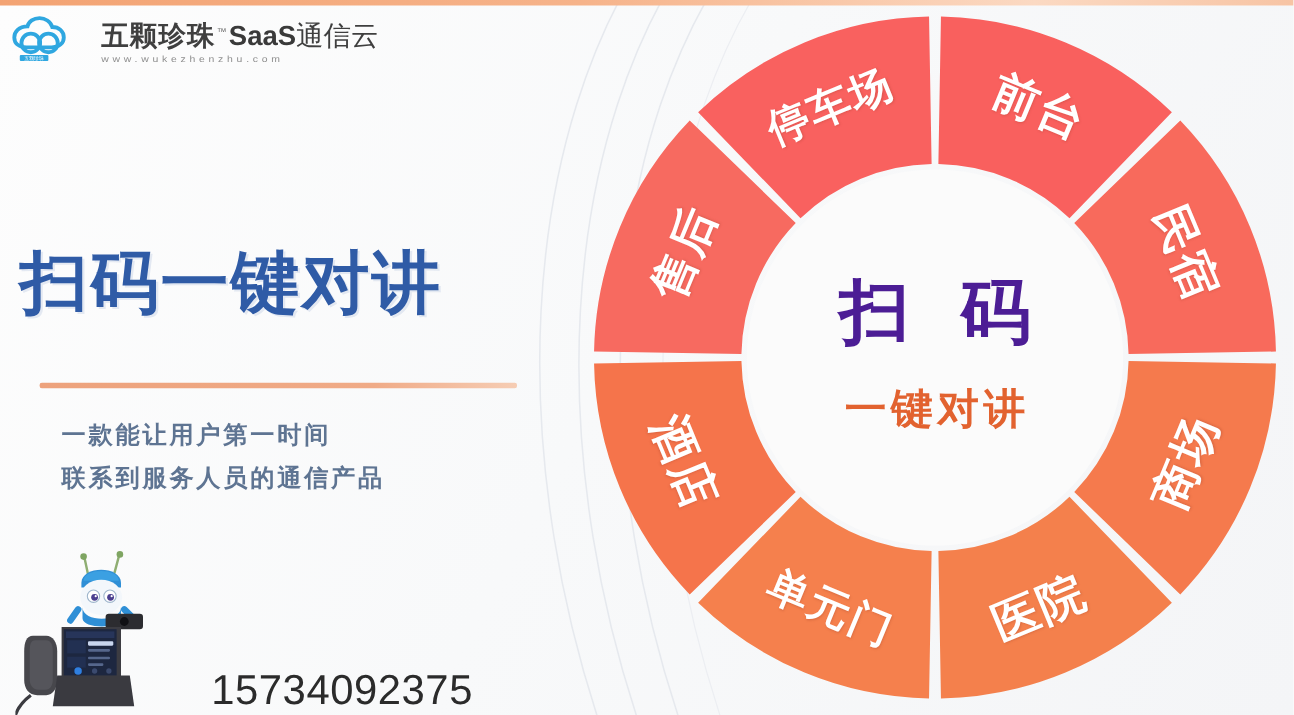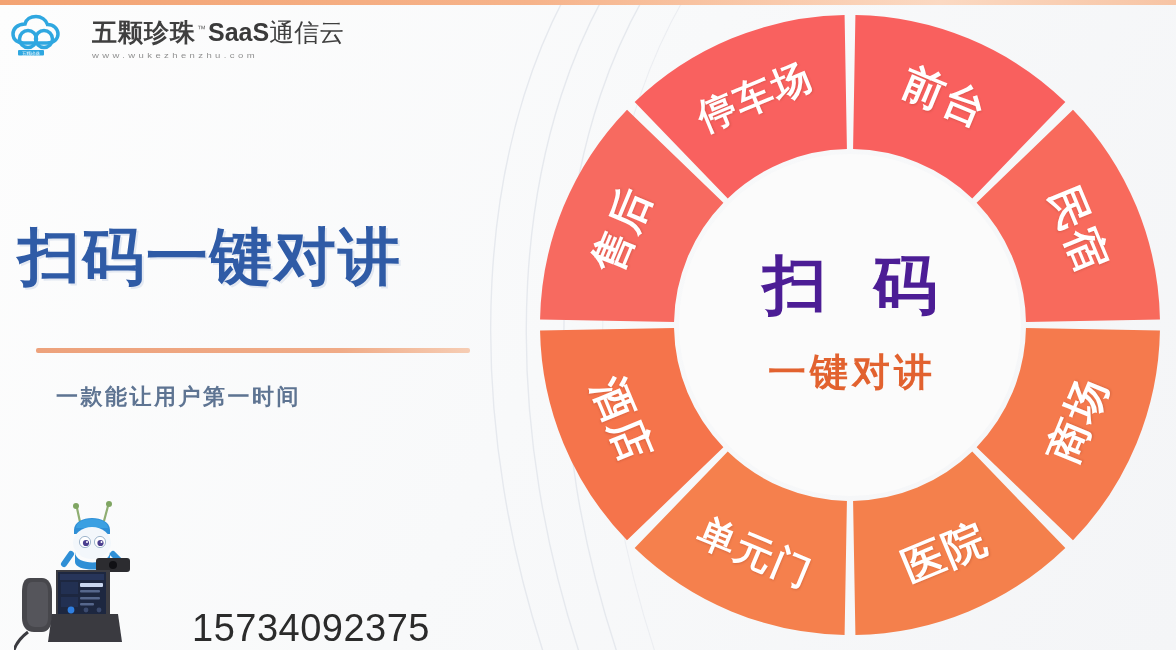--- a/index.html
+++ b/index.html
@@ -246,20 +246,21 @@
       <span class="logo-cn2">通信云</span>
     </div>
     <div id="logo-url">www.wukezhenzhu.com</div>
   </div>
 </div>
 
 <div id="headline">扫码一键对讲</div>
 <div id="divider"></div>
 <div id="subtitle">
   <div class="sub-line">一款能让用户第一时间</div>
+  <div class="sub-line">联系到服务人员的通信产品</div>
 </div>
 
 <svg id="device-group" viewBox="0 0 200 158">
 
   <g>
     <path d="M63 16 L66 30 M94 14 L90 29" stroke="#8fae72" stroke-width="2.2" fill="none"></path>
     <circle cx="62" cy="14" r="3" fill="#7fa562"></circle>
     <circle cx="95" cy="12" r="3" fill="#7fa562"></circle>
     <path d="M60 38 C60 22, 96 22, 96 38 L96 42 L60 42 Z" fill="#2f8fd6"></path>
     <path d="M62 36 C62 24, 94 24, 94 36 Z" fill="#3ba0e2"></path>

